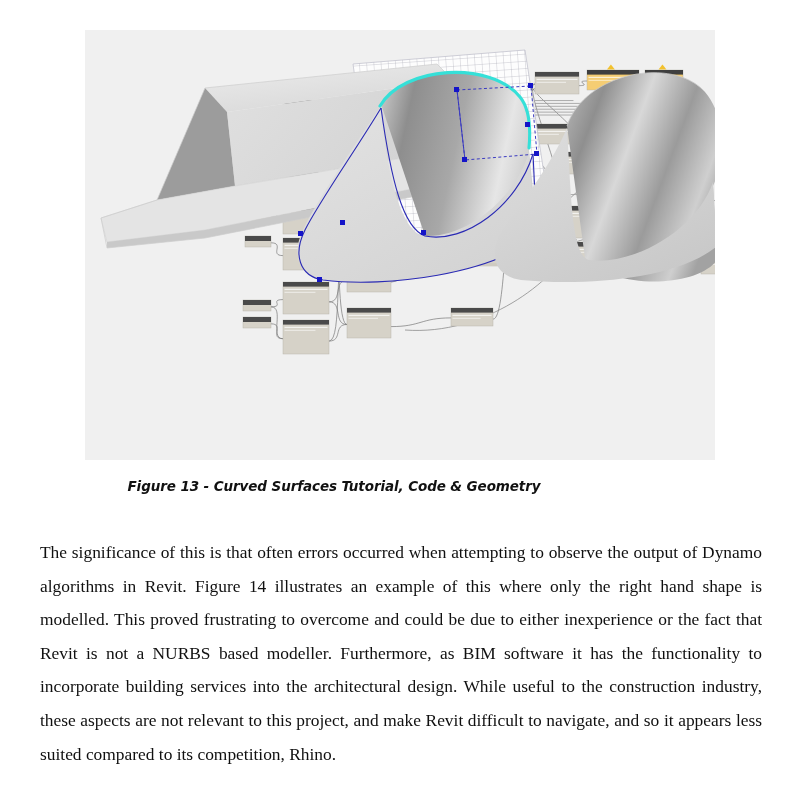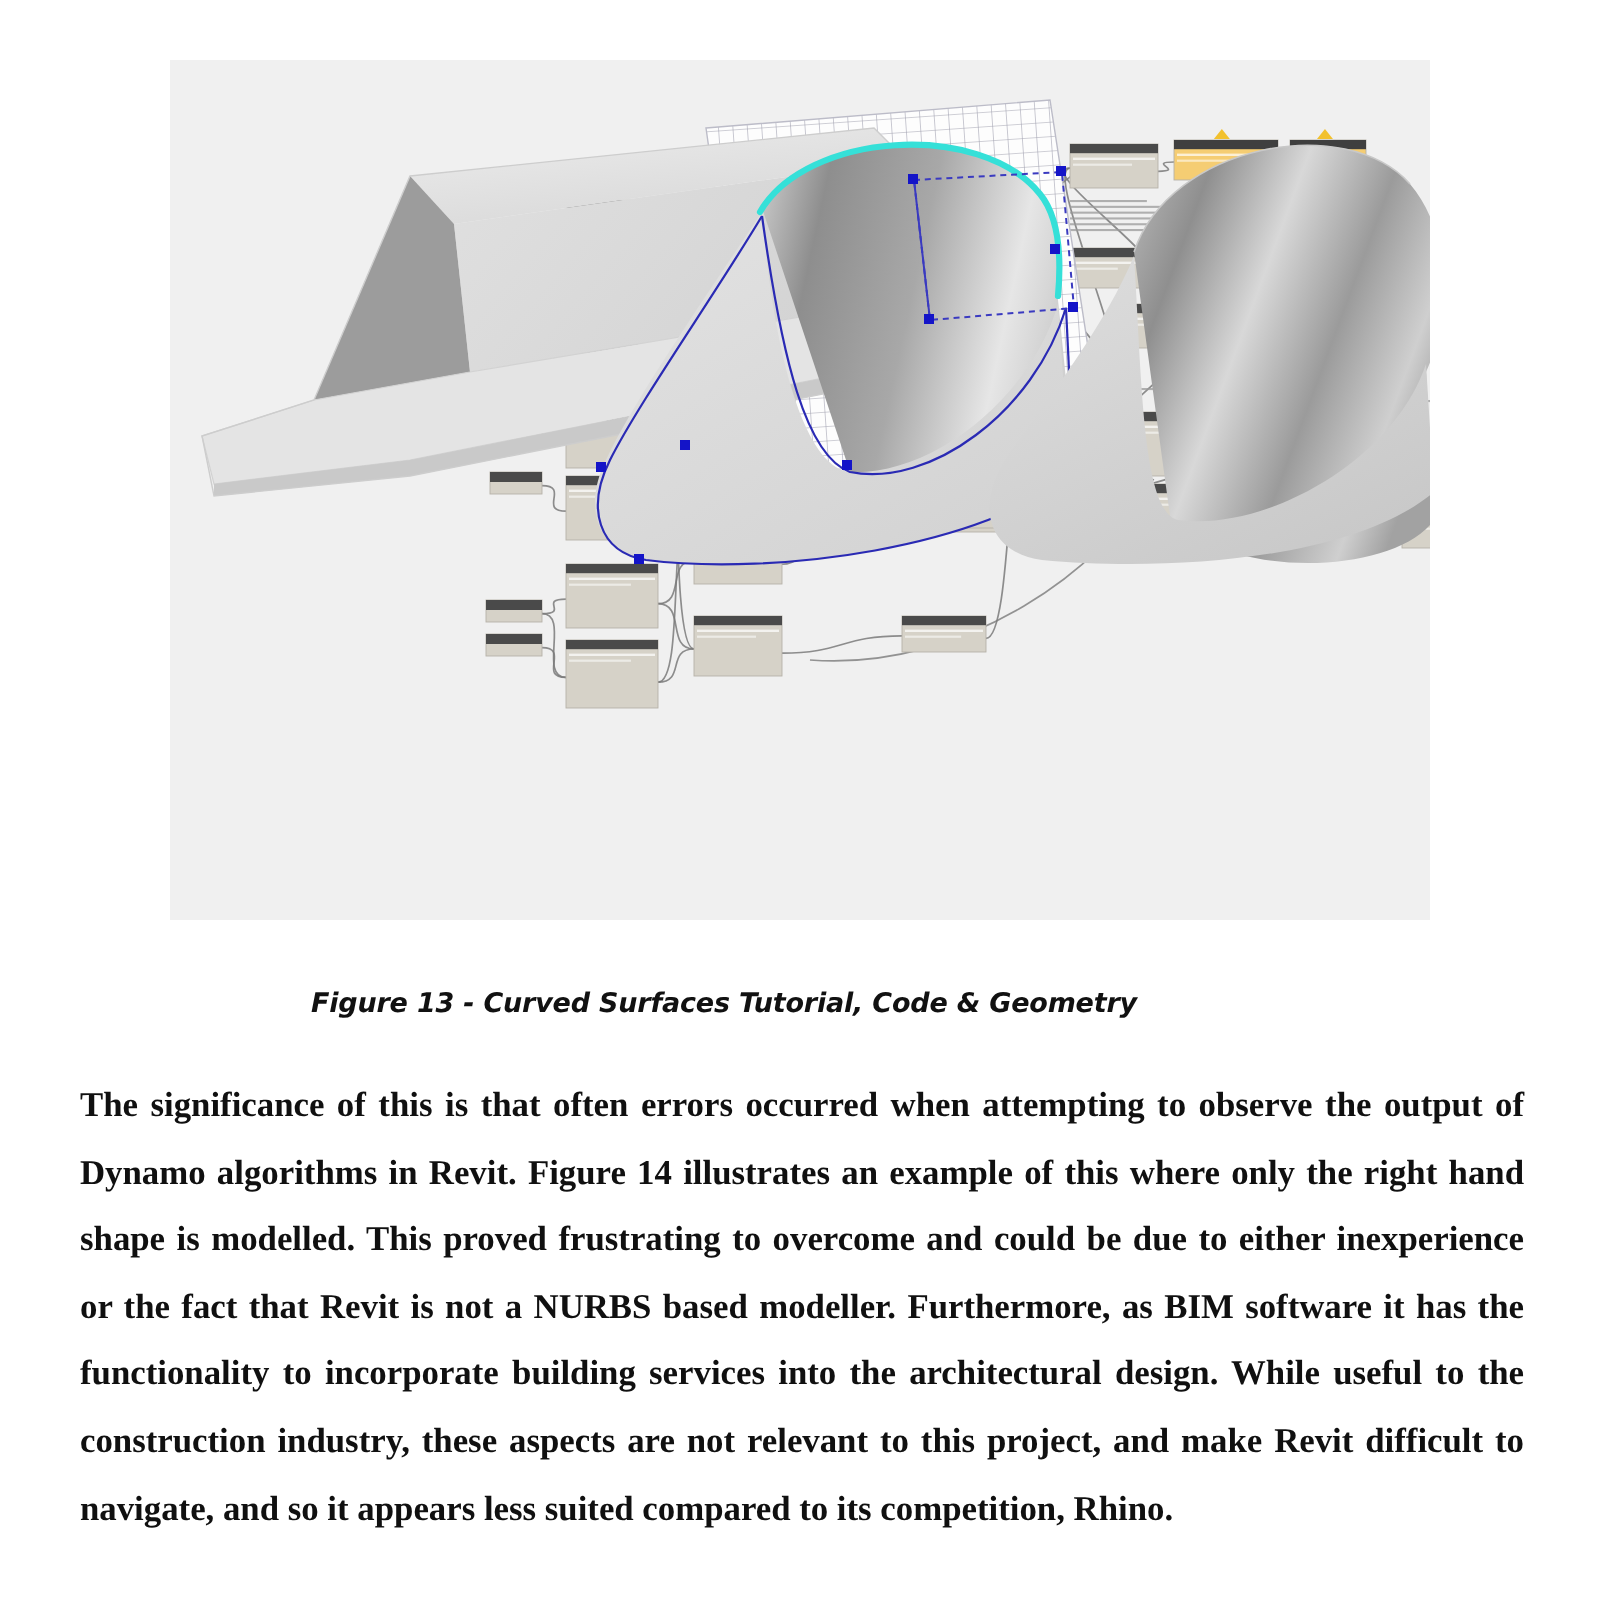--- a/index.html
+++ b/index.html
@@ -25,45 +25,44 @@
   }
   .figure-canvas {
     position: absolute;
     inset: 0;
     display: block;
   }
 
   
   .figure-caption {
     position: absolute;
-    left: 0; top: 494px;
+    left: 0; top: 478px;
     width: 668px;
     text-align: center;
     font-family: "DejaVu Sans", sans-serif;
     font-weight: bold;
     font-style: italic;
     font-size: 13.5px;
     color: #111111;
     letter-spacing: -0.1px;
-    padding-left: 28px;
   }
 
   
   .body-text {
     position: absolute;
     left: 40px; top: 536px;
     width: 722px;
     font-family: "Liberation Serif", serif;
     font-size: 17.4px;
     color: #101010;
     line-height: 33.6px;
     text-align: justify;
     text-justify: inter-word;
   }
-  .body-text p { margin: 0; font-weight: bold; }
+  .body-text p { margin: 0; }
 </style>
 </head>
 <body>
 
 <div class="page">
 
   <div class="figure-panel">
     <svg class="figure-canvas" id="figure-svg" viewBox="0 0 630 430">
       <defs>
         <linearGradient id="gradCentre" x1="0" y1="0" x2="1" y2="0.25">

